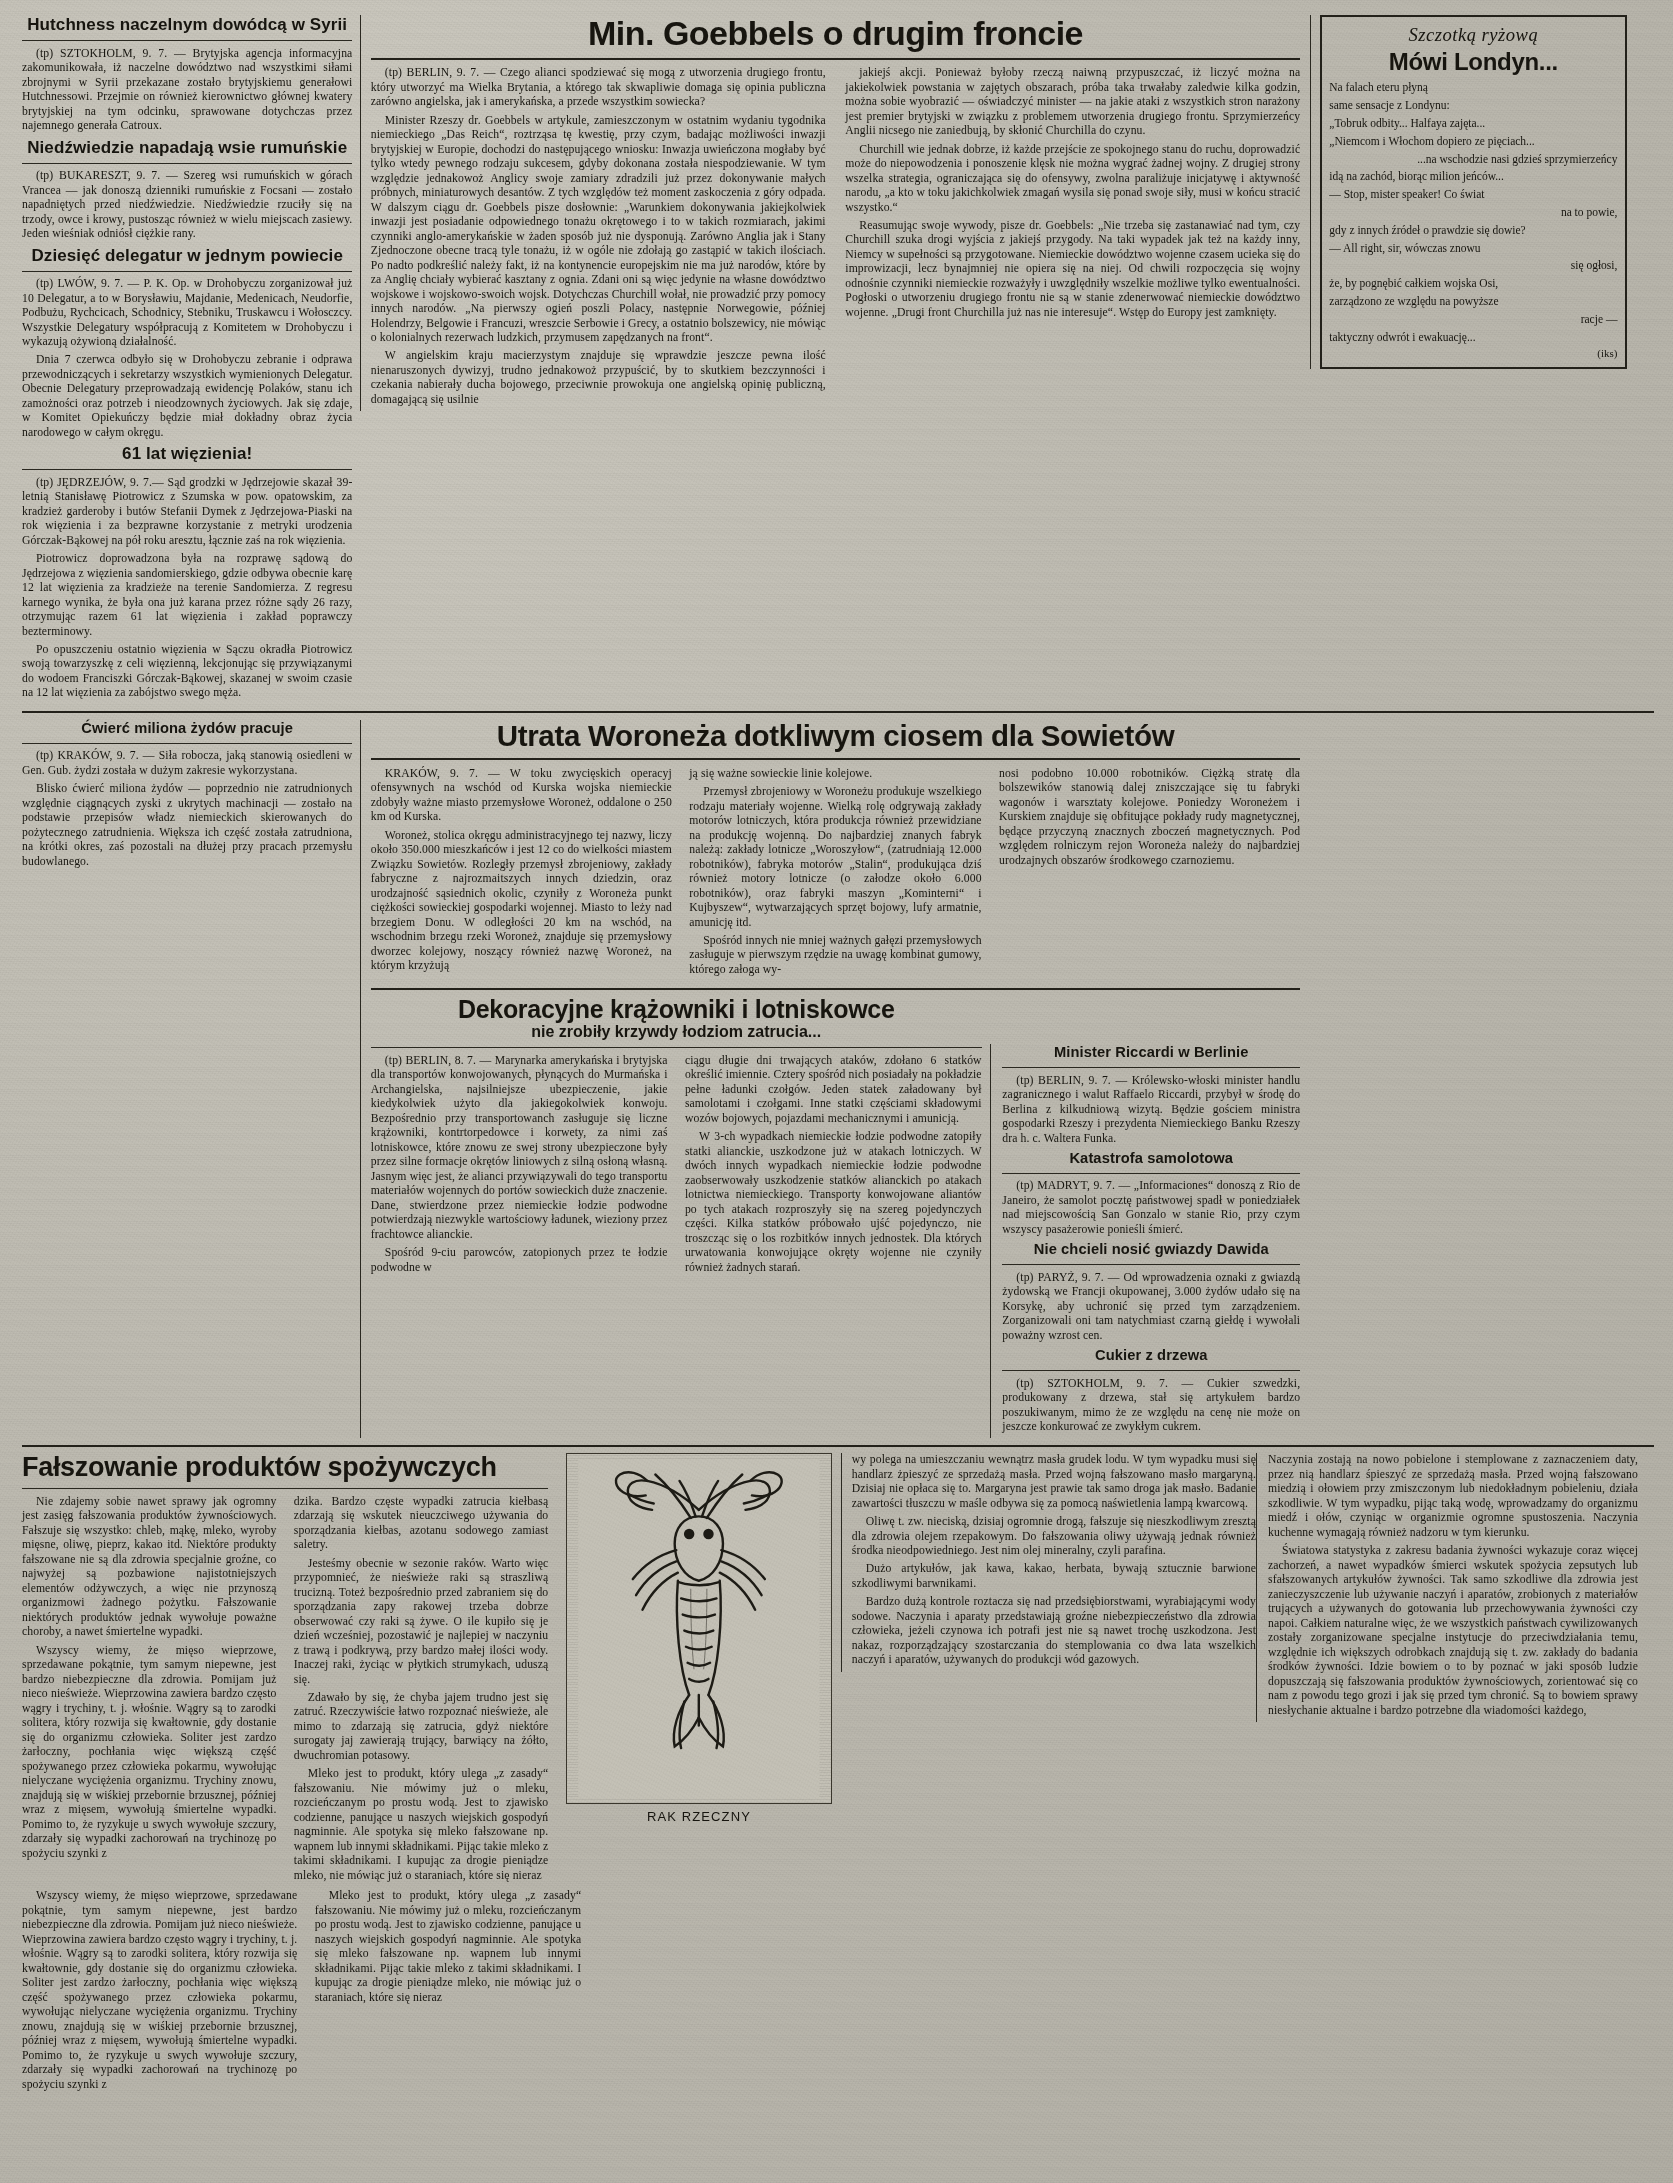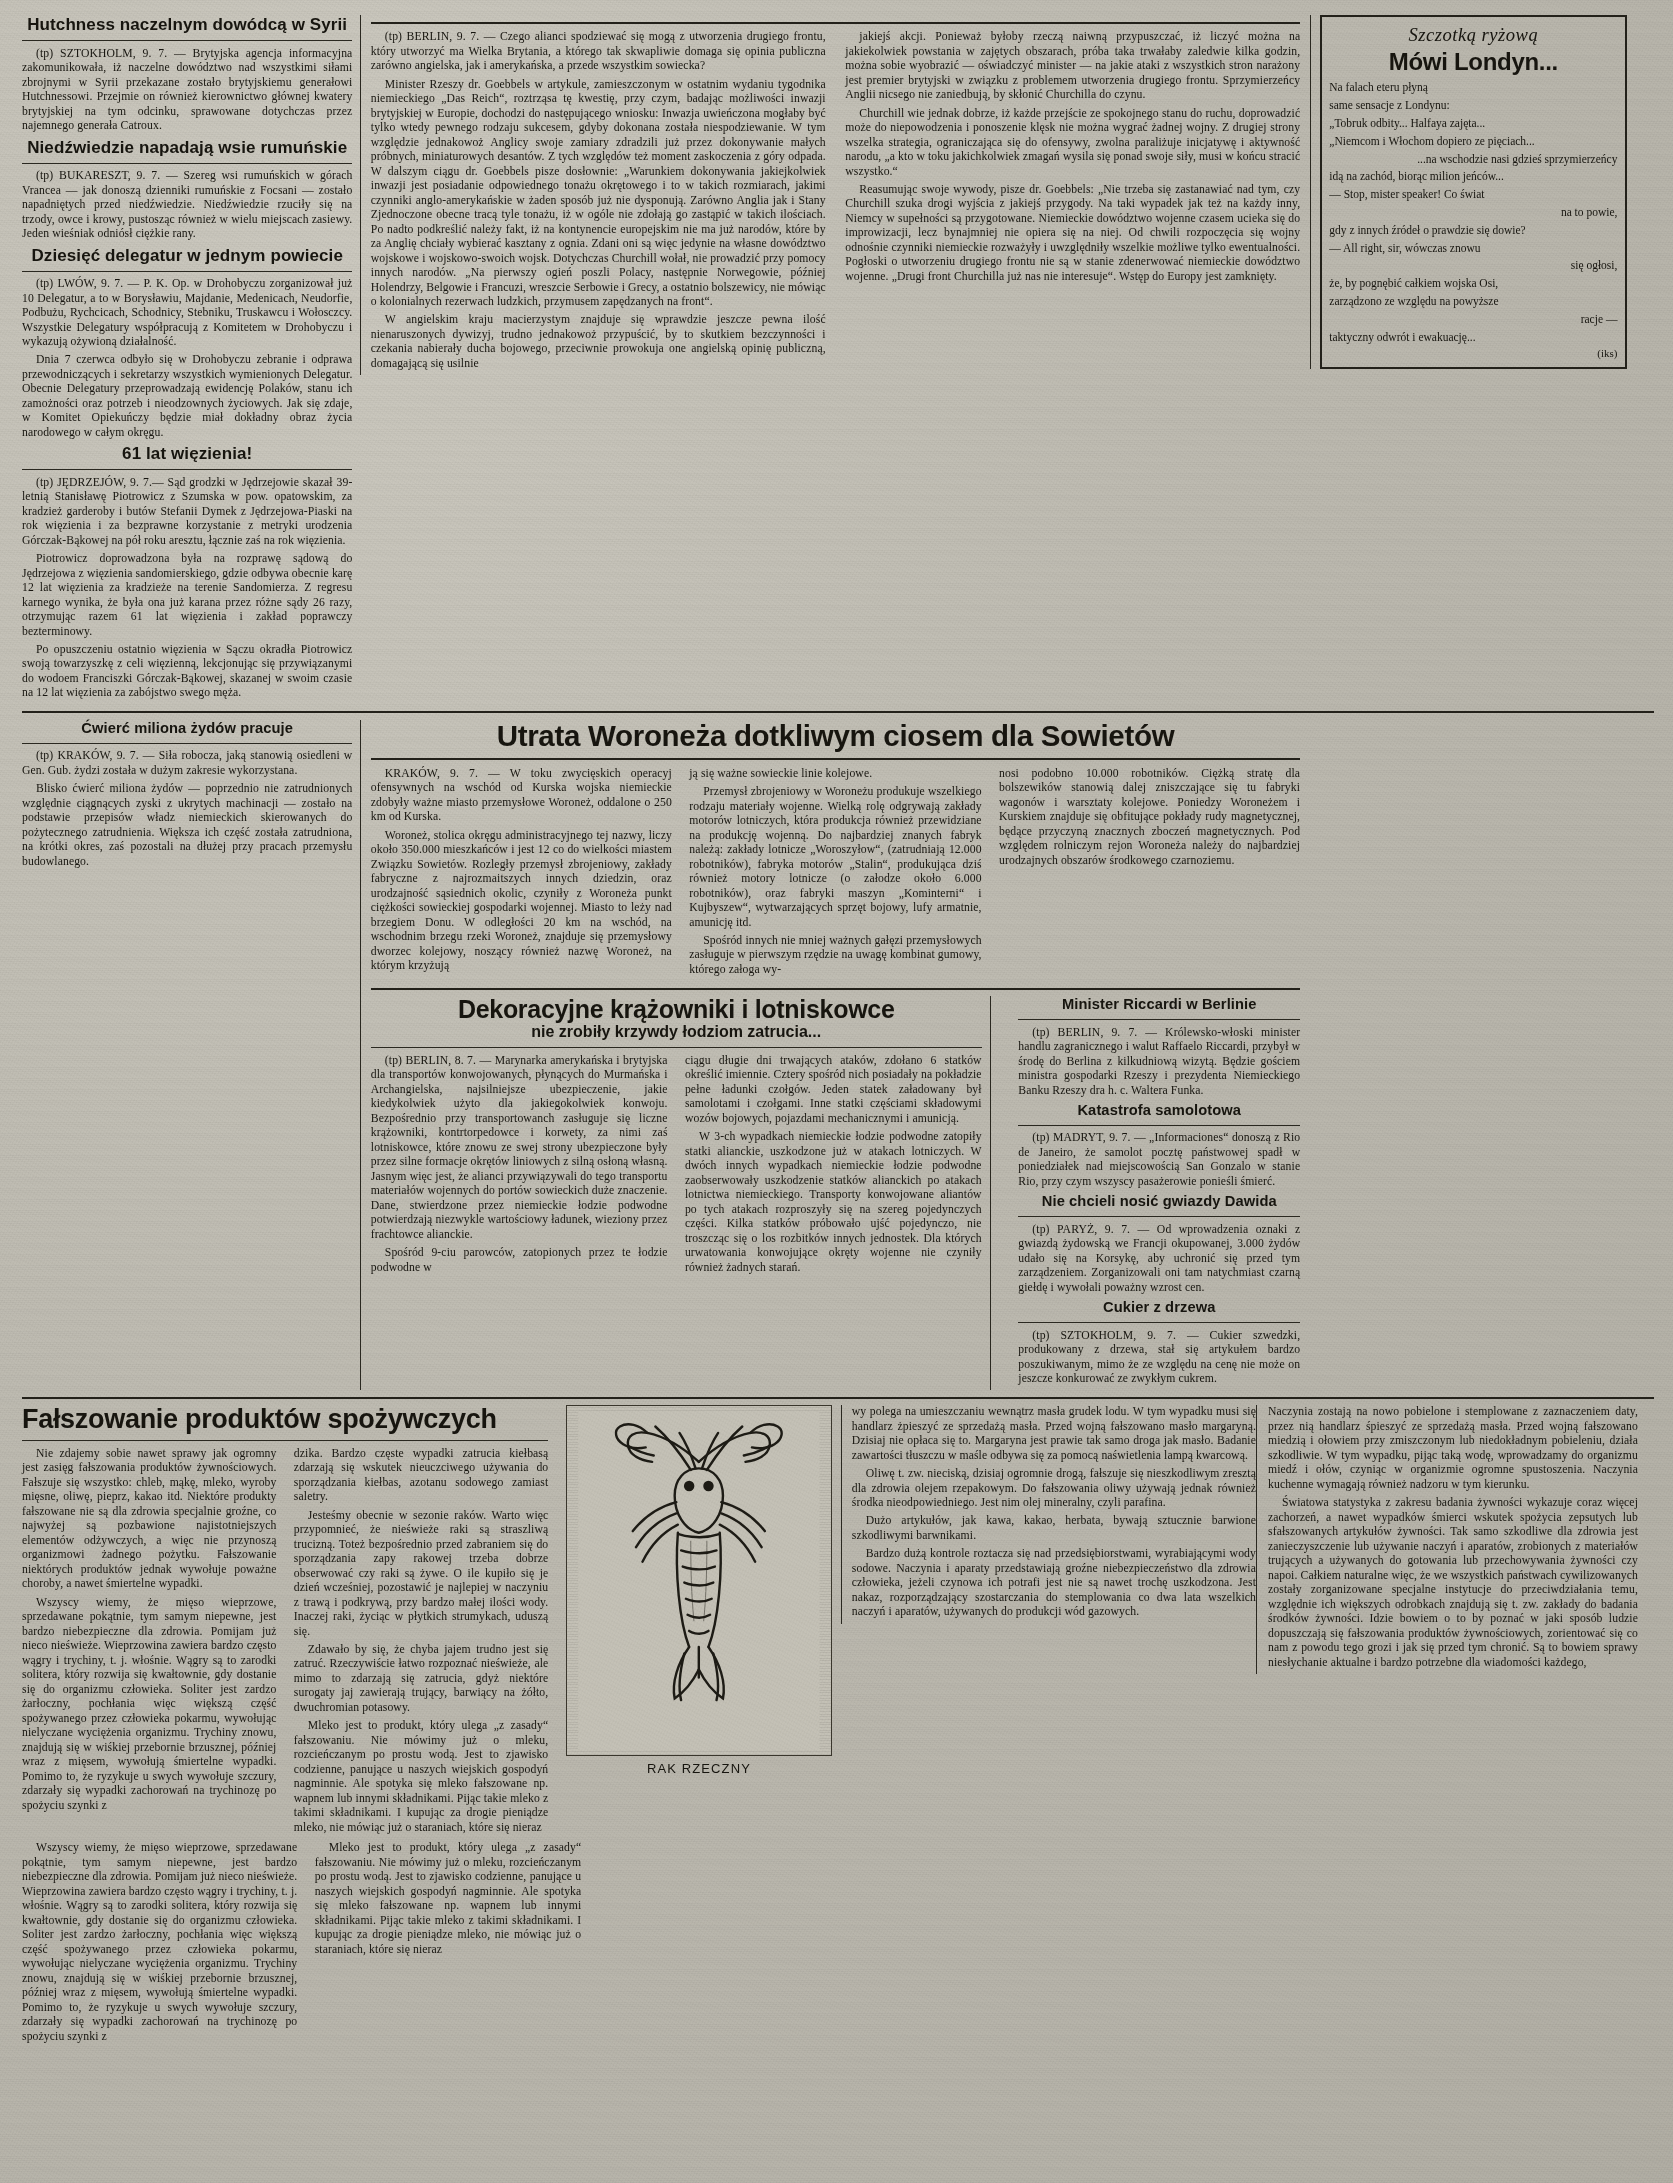--- a/index.html
+++ b/index.html
@@ -145,20 +145,21 @@
       <p class="ind">Dnia 7 czerwca odbyło się w Drohobyczu zebranie i odprawa przewodniczących i sekretarzy wszystkich wymienionych Delegatur. Obecnie Delegatury przeprowadzają ewidencję Polaków, stanu ich zamożności oraz potrzeb i nieodzownych życiowych. Jak się zdaje, w Komitet Opiekuńczy będzie miał dokładny obraz życia narodowego w całym okręgu.</p>
 
       <h3 class="hl-col">61 lat więzienia!</h3>
       <div class="rule-thin"></div>
       <p class="ind">(tp) JĘDRZEJÓW, 9. 7.— Sąd grodzki w Jędrzejowie skazał 39-letnią Stanisławę Piotrowicz z Szumska w pow. opatowskim, za kradzież garderoby i butów Stefanii Dymek z Jędrzejowa-Piaski na rok więzienia i za bezprawne korzystanie z metryki urodzenia Górczak-Bąkowej na pół roku aresztu, łącznie zaś na rok więzienia.</p>
       <p class="ind">Piotrowicz doprowadzona była na rozprawę sądową do Jędrzejowa z więzienia sandomierskiego, gdzie odbywa obecnie karę 12 lat więzienia za kradzieże na terenie Sandomierza. Z regresu karnego wynika, że była ona już karana przez różne sądy 26 razy, otrzymując razem 61 lat więzienia i zakład poprawczy bezterminowy.</p>
       <p class="ind">Po opuszczeniu ostatnio więzienia w Sączu okradła Piotrowicz swoją towarzyszkę z celi więzienną, lekcjonując się przywiązanymi do wodoem Franciszki Górczak-Bąkowej, skazanej w swoim czasie na 12 lat więzienia za zabójstwo swego męża.</p>
     </div>
 
     <div class="topmid col vr body">
+      <h1 class="hl-main">Min. Goebbels o drugim froncie</h1>
       <div class="rule-thick"></div>
       <div class="cols">
         <div class="col" style="width:50%;padding-right:9.8px;">
           <p class="ind">(tp) BERLIN, 9. 7. — Czego alianci spodziewać się mogą z utworzenia drugiego frontu, który utworzyć ma Wielka Brytania, a którego tak skwapliwie domaga się opinia publiczna zarówno angielska, jak i amerykańska, a przede wszystkim sowiecka?</p>
           <p class="ind">Minister Rzeszy dr. Goebbels w artykule, zamieszczonym w ostatnim wydaniu tygodnika niemieckiego „Das Reich“, roztrząsa tę kwestię, przy czym, badając możliwości inwazji brytyjskiej w Europie, dochodzi do następującego wniosku: Inwazja uwieńczona mogłaby być tylko wtedy pewnego rodzaju sukcesem, gdyby dokonana została niespodziewanie. W tym względzie jednakowoż Anglicy swoje zamiary zdradzili już przez dokonywanie małych próbnych, miniaturowych desantów. Z tych względów też moment zaskoczenia z góry odpada. W dalszym ciągu dr. Goebbels pisze dosłownie: „Warunkiem dokonywania jakiejkolwiek inwazji jest posiadanie odpowiednego tonażu okrętowego i to w takich rozmiarach, jakimi czynniki anglo-amerykańskie w żaden sposób już nie dysponują. Zarówno Anglia jak i Stany Zjednoczone obecne tracą tyle tonażu, iż w ogóle nie zdołają go zastąpić w takich ilościach. Po nadto podkreślić należy fakt, iż na kontynencie europejskim nie ma już narodów, które by za Anglię chciały wybierać kasztany z ognia. Zdani oni są więc jedynie na własne dowództwo wojskowe i wojskowo-swoich wojsk. Dotychczas Churchill wołał, nie prowadzić przy pomocy innych narodów. „Na pierwszy ogień poszli Polacy, następnie Norwegowie, później Holendrzy, Belgowie i Francuzi, wreszcie Serbowie i Grecy, a ostatnio bolszewicy, nie mówiąc o kolonialnych rezerwach ludzkich, przymusem zapędzanych na front“.</p>
           <p class="ind">W angielskim kraju macierzystym znajduje się wprawdzie jeszcze pewna ilość nienaruszonych dywizyj, trudno jednakowoż przypuścić, by to skutkiem bezczynności i czekania nabierały ducha bojowego, przeciwnie prowokuja one angielską opinię publiczną, domagającą się usilnie</p>
         </div>
         <div class="col" style="width:50%;padding-left:9.8px;">
           <p class="ind">jakiejś akcji. Ponieważ byłoby rzeczą naiwną przypuszczać, iż liczyć można na jakiekolwiek powstania w zajętych obszarach, próba taka trwałaby zaledwie kilka godzin, można sobie wyobrazić — oświadczyć minister — na jakie ataki z wszystkich stron narażony jest premier brytyjski w związku z problemem utworzenia drugiego frontu. Sprzymierzeńcy Anglii nicsego nie zaniedbują, by skłonić Churchilla do czynu.</p>
           <p class="ind">Churchill wie jednak dobrze, iż każde przejście ze spokojnego stanu do ruchu, doprowadzić może do niepowodzenia i ponoszenie klęsk nie można wygrać żadnej wojny. Z drugiej strony wszelka strategia, ograniczająca się do ofensywy, zwolna paraliżuje inicjatywę i aktywność narodu, „a kto w toku jakichkolwiek zmagań wysila się ponad swoje siły, musi w końcu stracić wszystko.“</p>
@@ -232,21 +233,21 @@
               <p class="ind">(tp) BERLIN, 8. 7. — Marynarka amerykańska i brytyjska dla transportów konwojowanych, płynących do Murmańska i Archangielska, najsilniejsze ubezpieczenie, jakie kiedykolwiek użyto dla jakiegokolwiek konwoju. Bezpośrednio przy transportowanch zasługuje się liczne krążowniki, kontrtorpedowce i korwety, za nimi zaś lotniskowce, które znowu ze swej strony ubezpieczone były przez silne formacje okrętów liniowych z silną osłoną własną. Jasnym więc jest, że alianci przywiązywali do tego transportu materiałów wojennych do portów sowieckich duże znaczenie. Dane, stwierdzone przez niemieckie łodzie podwodne potwierdzają niezwykle wartościowy ładunek, wieziony przez frachtowce alianckie.</p>
               <p class="ind">Spośród 9-ciu parowców, zatopionych przez te łodzie podwodne w</p>
             </div>
             <div class="col" style="width:50%;padding-left:8.7px;">
               <p>ciągu długie dni trwających ataków, zdołano 6 statków określić imiennie. Cztery spośród nich posiadały na pokładzie pełne ładunki czołgów. Jeden statek załadowany był samolotami i czołgami. Inne statki częściami składowymi wozów bojowych, pojazdami mechanicznymi i amunicją.</p>
               <p class="ind">W 3-ch wypadkach niemieckie łodzie podwodne zatopiły statki alianckie, uszkodzone już w atakach lotniczych. W dwóch innych wypadkach niemieckie łodzie podwodne zaobserwowały uszkodzenie statków alianckich po atakach lotnictwa niemieckiego. Transporty konwojowane aliantów po tych atakach rozproszyły się na szereg pojedynczych części. Kilka statków próbowało ujść pojedynczo, nie troszcząc się o los rozbitków innych jednostek. Dla których urwatowania konwojujące okręty wojenne nie czyniły również żadnych starań.</p>
             </div>
           </div>
         </div>
 
-        <div class="col vr body" style="width:33.34%;padding-left:27px;">
+        <div class="col vr body" style="width:33.34%;padding-left:11px;margin-top:48px;">
           <h3 class="hl-col small">Minister Riccardi w Berlinie</h3>
           <div class="rule-thin"></div>
           <p class="ind">(tp) BERLIN, 9. 7. — Królewsko-włoski minister handlu zagranicznego i walut Raffaelo Riccardi, przybył w środę do Berlina z kilkudniową wizytą. Będzie gościem ministra gospodarki Rzeszy i prezydenta Niemieckiego Banku Rzeszy dra h. c. Waltera Funka.</p>
 
           <h3 class="hl-col small">Katastrofa samolotowa</h3>
           <div class="rule-thin"></div>
           <p class="ind">(tp) MADRYT, 9. 7. — „Informaciones“ donoszą z Rio de Janeiro, że samolot pocztę państwowej spadł w poniedziałek nad miejscowością San Gonzalo w stanie Rio, przy czym wszyscy pasażerowie ponieśli śmierć.</p>
 
           <h3 class="hl-col small">Nie chcieli nosić gwiazdy Dawida</h3>
           <div class="rule-thin"></div>

